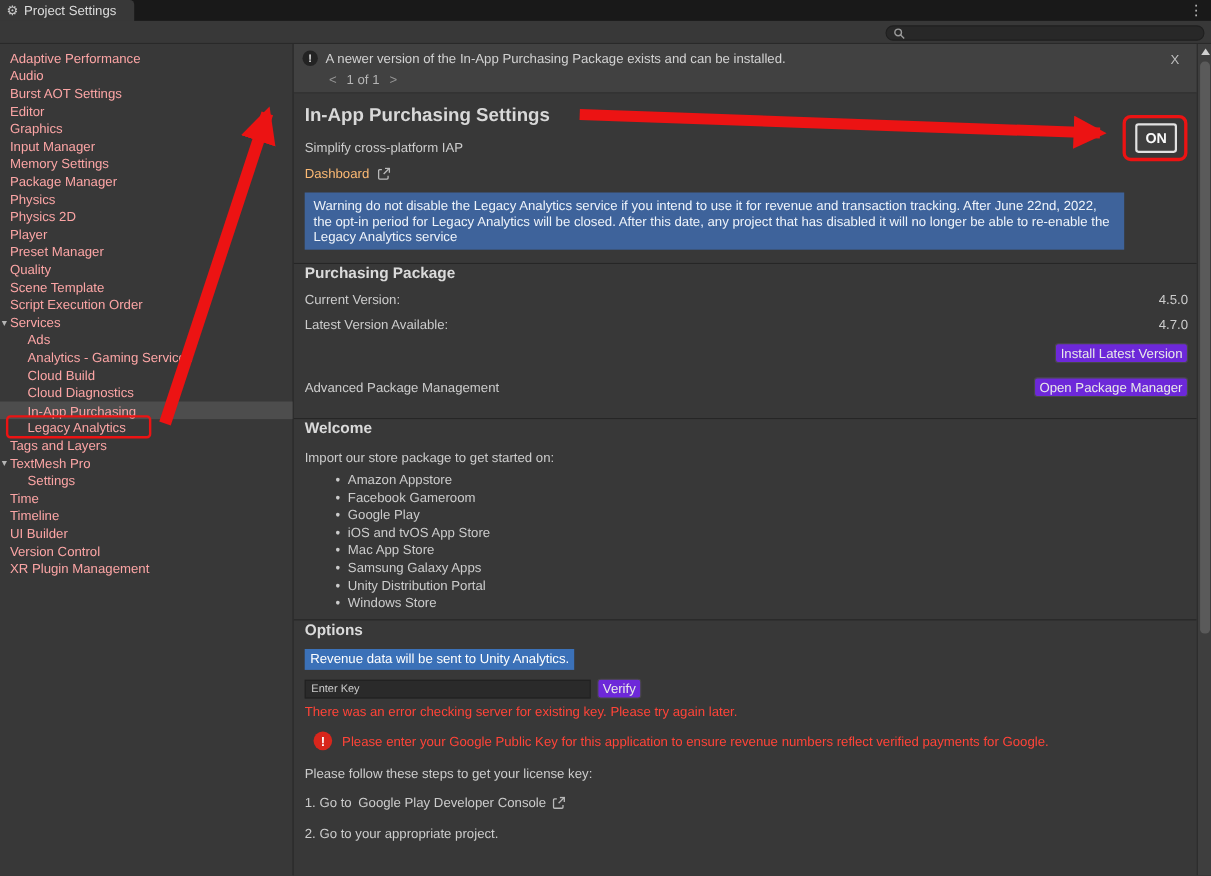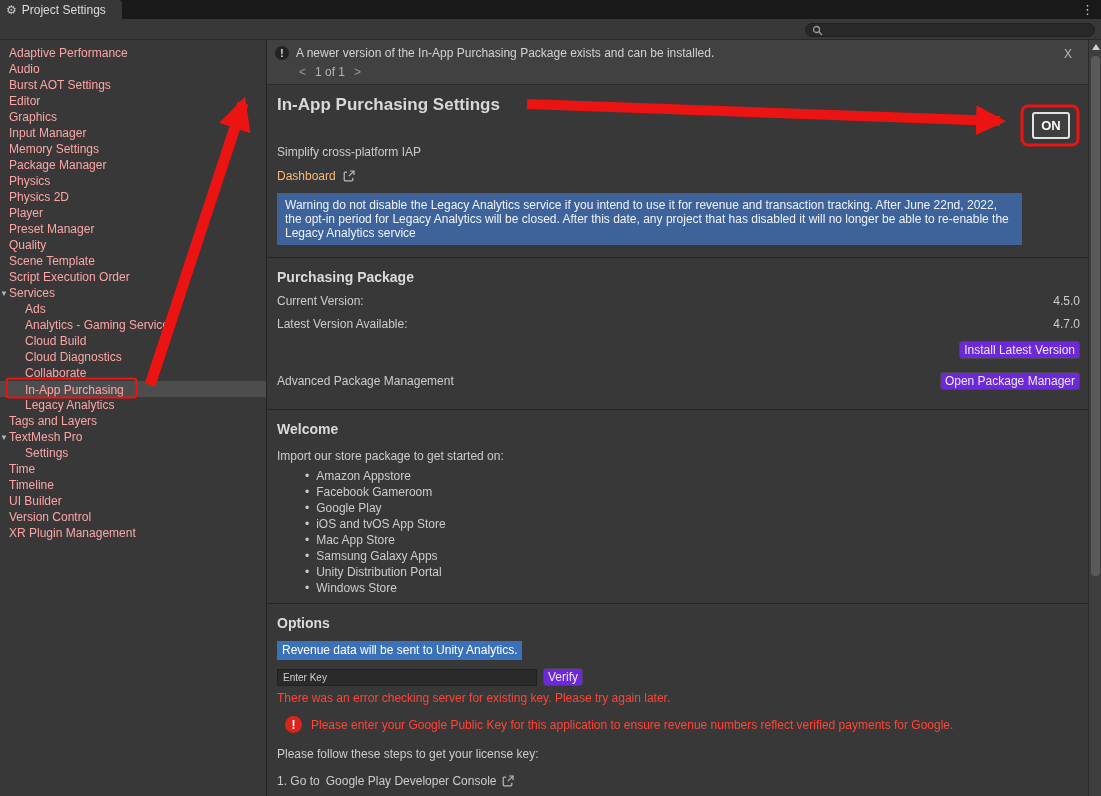--- a/index.html
+++ b/index.html
@@ -41,25 +41,25 @@
   .notification { width:821px; background:#414141; border-bottom:1px solid #2c2c2c; padding:6px 10px 5px 8px; position:relative; }
   .note-row1 { display:flex; align-items:center; gap:7px; padding-right:26px; color:#d2d2d2; }
   .info-badge { width:14px; height:14px; border-radius:50%; background:#232323; color:#e6e6e6; font-size:10px;
                 font-weight:bold; display:flex; align-items:center; justify-content:center; flex:0 0 14px; }
   .note-close { position:absolute; right:16px; top:7px; color:#bdbdbd; font-size:12px; cursor:default; }
   .note-row2 { margin:5px 0 0 24px; color:#b5b5b5; display:flex; gap:9px; }
   .pg-arrow { color:#989898; }
 
   .content { padding:0 8px 0 10px; width:821px; position:relative; }
   .page-title { margin-top:10px; font-size:17px; font-weight:bold; color:#d8d8d8; }
-  .simplify { margin-top:30px; color:#cccccc; }
+  .simplify { margin-top:12px; color:#cccccc; }
   .dash-row { margin-top:10px; display:flex; align-items:center; gap:7px; color:#fdba74; }
   .warning-box { margin-top:10px; width:745px; background:#3e639b; color:#eef3fa; padding:5px 8px; line-height:14px; }
   .divider { margin:12px -8px 0 -10px; border-top:1px solid #262626; }
-  .sec-head { margin-top:11px; font-size:14px; font-weight:bold; color:#dadada; }
+  .sec-head { font-size:14px; font-weight:bold; color:#dadada; }
   .kv-row { display:flex; align-items:center; margin-top:9px; color:#cccccc; }
   .kv-row .val { margin-left:auto; }
   .btn { background:#6d28d9; border:1px solid #484848; border-radius:3px; color:#e9e9e9; font-size:12px;
          font-family:inherit; height:18px; padding:0 4px; }
   .btn-row { display:flex; margin-top:10px; }
   .btn-row .btn { margin-left:auto; }
   .adv-row { display:flex; align-items:center; margin-top:13px; color:#cccccc; }
   .adv-row .btn { margin-left:auto; }
   .intro { margin-top:12px; color:#cccccc; }
   .stores { margin-top:5px; }
@@ -197,24 +197,20 @@
     <div class="side-row indent">
       <span class="fold"></span>
       <span class="side-label">Cloud Build</span>
     </div>
 
     <div class="side-row indent">
       <span class="fold"></span>
       <span class="side-label">Cloud Diagnostics</span>
     </div>
 
-    <div class="side-row indent">
-      <span class="fold"></span>
-      <span class="side-label">Collaborate</span>
-    </div>
 
     <div class="side-row indent selected">
       <span class="fold"></span>
       <span class="side-label">In-App Purchasing</span>
     </div>
 
     <div class="side-row indent">
       <span class="fold"></span>
       <span class="side-label">Legacy Analytics</span>
     </div>

